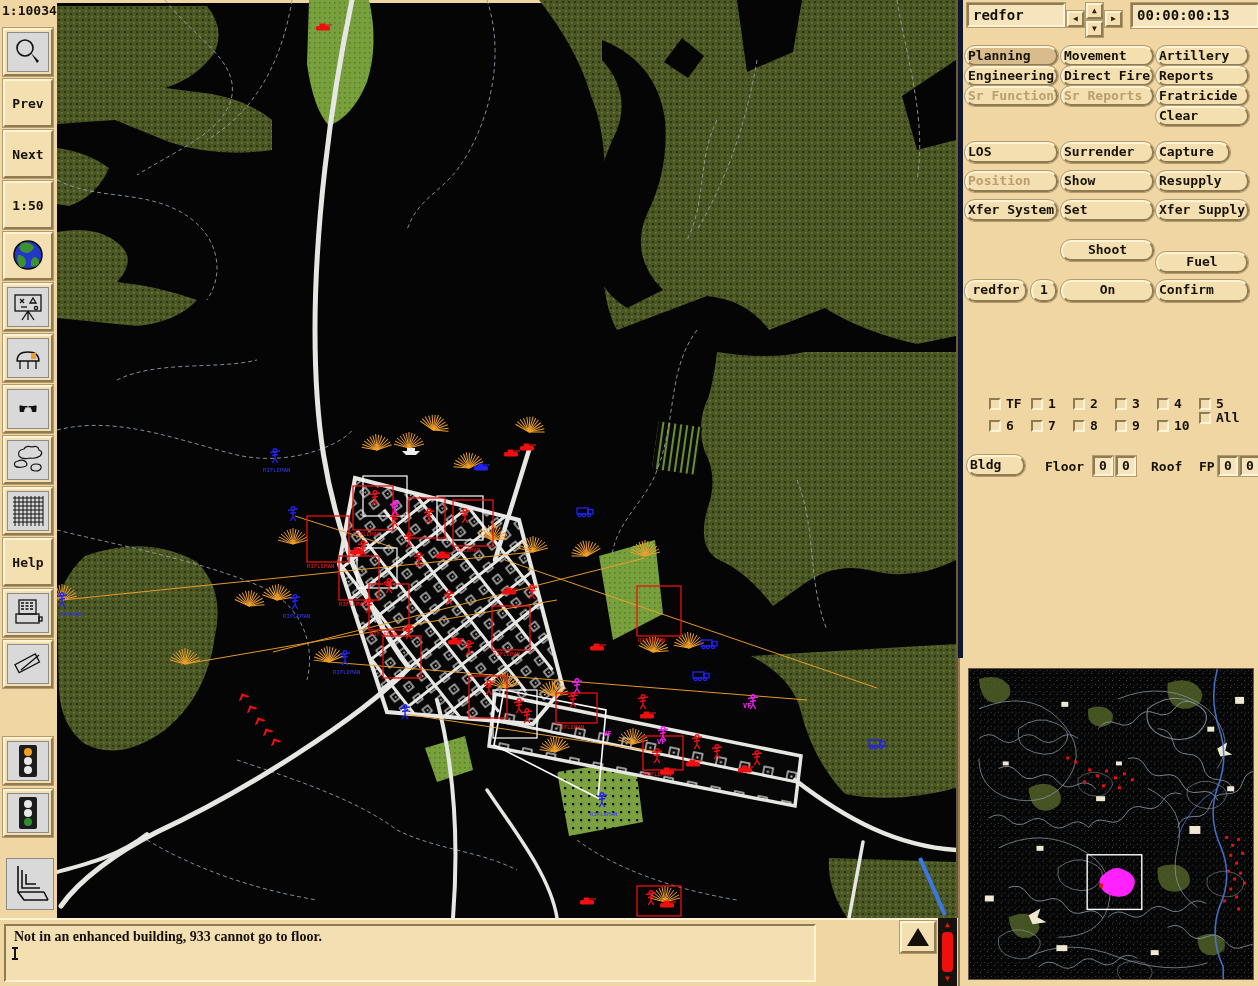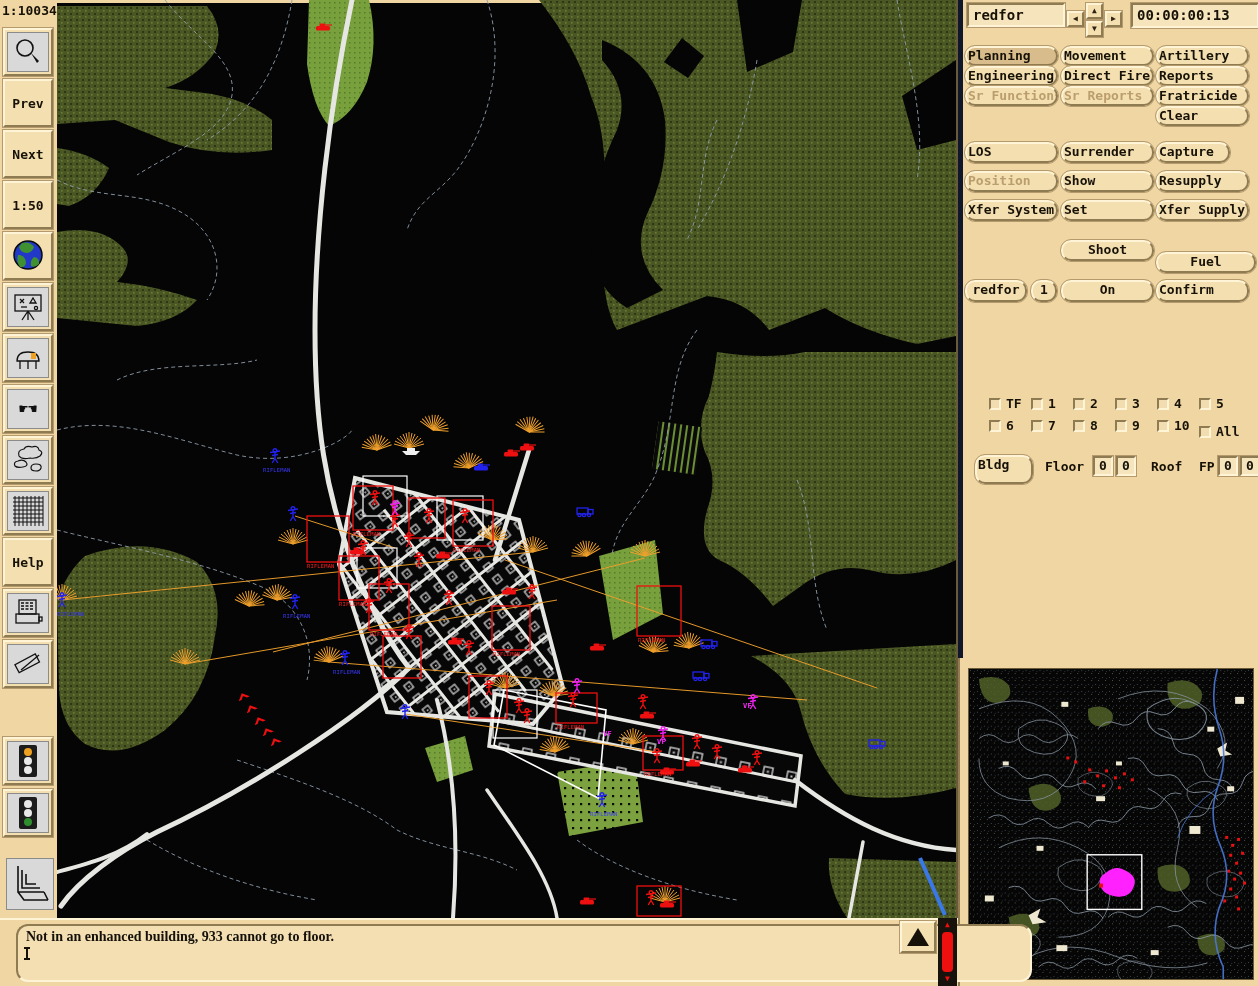--- a/index.html
+++ b/index.html
@@ -40,24 +40,24 @@
       font:bold 13px "DejaVu Sans Mono",monospace;text-align:center;line-height:16px;color:#171207;}
   .plab{position:absolute;font:bold 13px "DejaVu Sans Mono",monospace;color:#171207;}
   
   .arrbtn{position:absolute;width:17px;height:16px;box-sizing:border-box;background:#f4dfb1;
       border-top:2px solid #fff4d6;border-left:2px solid #fff4d6;
       border-bottom:2px solid #8f7b52;border-right:2px solid #8f7b52;outline:1px solid #b49a6d;
       font-size:8px;color:#2e2414;text-align:center;line-height:12px;}
   
   #msgbar{position:absolute;left:0;top:918px;width:958px;height:68px;background:#efd6a3;
       border-top:2px solid #fff4d6;box-sizing:border-box;}
-  #msginner{position:absolute;left:16px;top:4px;width:1016px;height:58px;box-sizing:border-box;
+  #msginner{position:absolute;left:4px;top:4px;width:812px;height:58px;box-sizing:border-box;
       background:#f3dfb2;border-top:2px solid #8f7b52;border-left:2px solid #8f7b52;
       border-bottom:2px solid #fff4d6;border-right:2px solid #fff4d6;
-      font:bold 14px "Liberation Serif",serif;color:#14100a;padding:3px 8px;line-height:16px;border-radius:12px;}
+      font:bold 14px "Liberation Serif",serif;color:#14100a;padding:3px 8px;line-height:16px;}
   .caret{display:inline-block;width:2px;height:13px;background:#14100a;position:relative;top:2px;}
   .caret:before,.caret:after{content:"";position:absolute;left:-2px;width:6px;height:2px;background:#14100a;}
   .caret:before{top:0}.caret:after{bottom:0}
   #msup{position:absolute;left:900px;top:921px;width:36px;height:32px;box-sizing:border-box;background:#f4dfb1;
       border-top:2px solid #fff4d6;border-left:2px solid #fff4d6;
       border-bottom:2px solid #8f7b52;border-right:2px solid #8f7b52;outline:1px solid #b49a6d;
       display:flex;align-items:center;justify-content:center;}
   #msup .tri{width:0;height:0;border-left:11px solid transparent;border-right:11px solid transparent;
       border-bottom:18px solid #151008;}
   #mscroll{position:absolute;left:938px;top:918px;width:19px;height:68px;background:#17120c;}
@@ -504,21 +504,21 @@
     <div class="btn" style="left:98px;top:142px;width:93px;height:21px;">Surrender</div>
     <div class="btn" style="left:193px;top:142px;width:74px;height:21px;">Capture</div>
     <div class="btn dim" style="left:2px;top:171px;width:93px;height:21px;">Position</div>
     <div class="btn" style="left:98px;top:171px;width:93px;height:21px;">Show</div>
     <div class="btn" style="left:193px;top:171px;width:93px;height:21px;">Resupply</div>
     <div class="btn" style="left:2px;top:200px;width:93px;height:21px;">Xfer System</div>
     <div class="btn" style="left:98px;top:200px;width:93px;height:21px;">Set</div>
     <div class="btn" style="left:193px;top:200px;width:93px;height:21px;">Xfer Supply</div>
 
     <div class="btn center" style="left:98px;top:240px;width:93px;height:21px;">Shoot</div>
-    <div class="btn center" style="left:193px;top:252px;width:100px;height:21px;">Fuel</div>
+    <div class="btn center" style="left:193px;top:252px;width:92px;height:21px;">Fuel</div>
     <div class="btn center" style="left:2px;top:280px;width:62px;height:22px;">redfor</div>
     <div class="btn center" style="left:68px;top:280px;width:26px;height:22px;">1</div>
     <div class="btn center" style="left:98px;top:280px;width:93px;height:22px;">On</div>
     <div class="btn" style="left:193px;top:280px;width:93px;height:22px;">Confirm</div>
 
     <div class="cb" style="left:26px;top:396px;text-align:center;">
         <span class="box"></span>
         <span>TF</span>
       </div>
     <div class="cb" style="left:68px;top:396px;">
@@ -554,26 +554,26 @@
         <span>8</span>
       </div>
     <div class="cb" style="left:152px;top:418px;">
         <span class="box"></span>
         <span>9</span>
       </div>
     <div class="cb" style="left:194px;top:418px;">
         <span class="box"></span>
         <span>10</span>
       </div>
-    <div class="cb" style="left:236px;top:424px;">
+    <div class="cb" style="left:236px;top:410px;">
         <span class="box"></span>
         <span>All</span>
       </div>
 
-    <div class="btn" style="left:12px;top:455px;width:58px;height:29px;">Bldg</div>
+    <div class="btn" style="left:4px;top:455px;width:58px;height:21px;">Bldg</div>
     <div class="plab" style="left:82px;top:459px;">Floor</div>
     <div class="vbox" style="left:130px;top:456px;">0</div>
     <div class="vbox" style="left:153px;top:456px;">0</div>
     <div class="plab" style="left:188px;top:459px;">Roof</div>
     <div class="plab" style="left:236px;top:459px;">FP</div>
     <div class="vbox" style="left:255px;top:456px;">0</div>
     <div class="vbox" style="left:277px;top:456px;">0</div>
   </div>
 
   <div class="abs" style="left:958px;top:658px;width:300px;height:328px;background:#efd6a3;border-left:2px solid #8f7b52;box-sizing:border-box;">

